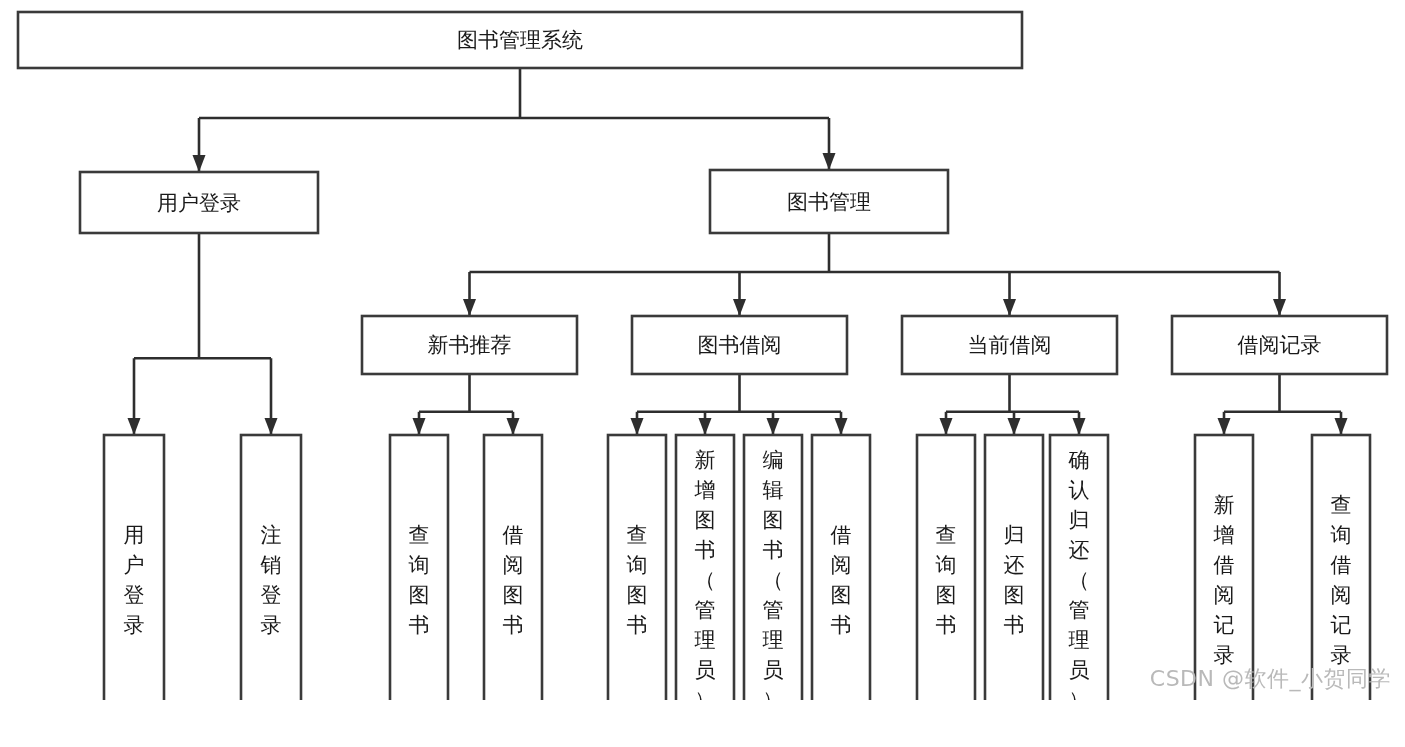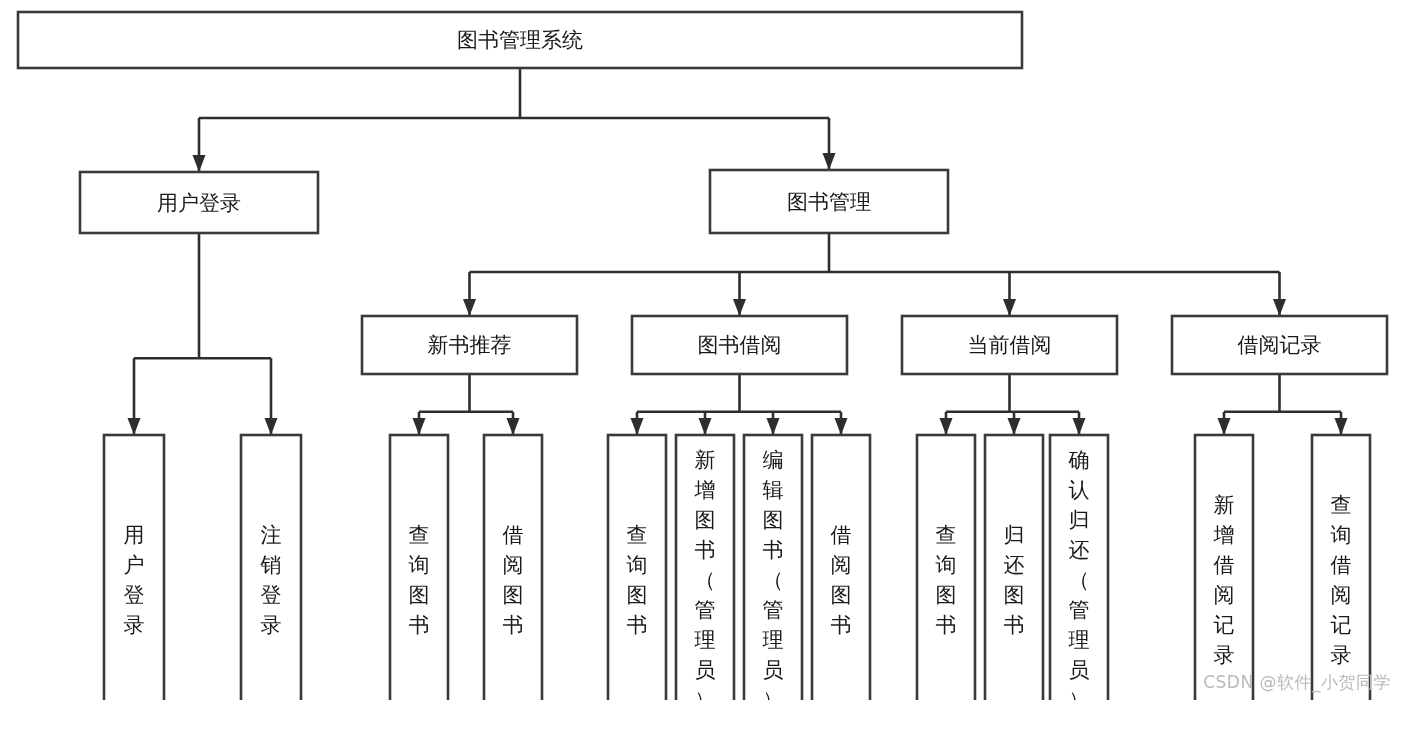--- a/index.html
+++ b/index.html
@@ -52,21 +52,21 @@
     font-family: "DejaVu Sans", "Liberation Sans", sans-serif;
     font-size: 21px;
     fill: #1a1a1a;
     text-anchor: middle;
   }
   .watermark-text {
     position: absolute;
     right: 14px;
     bottom: 6px;
     font-family: "DejaVu Sans", "Liberation Sans", sans-serif;
-    font-size: 17px;
+    font-size: 22px;
     color: #b9b9b9;
     letter-spacing: 0.5px;
     white-space: nowrap;
     user-select: none;
   }
 </style>
 </head>
 <body>
 
 <div id="diagram-root">

